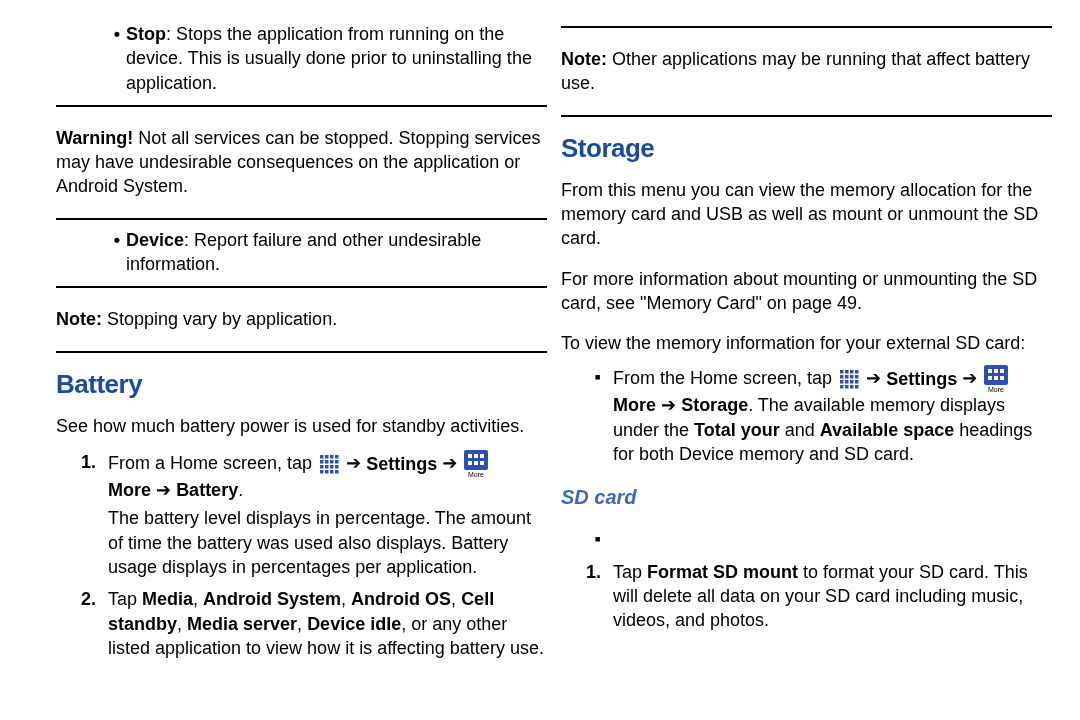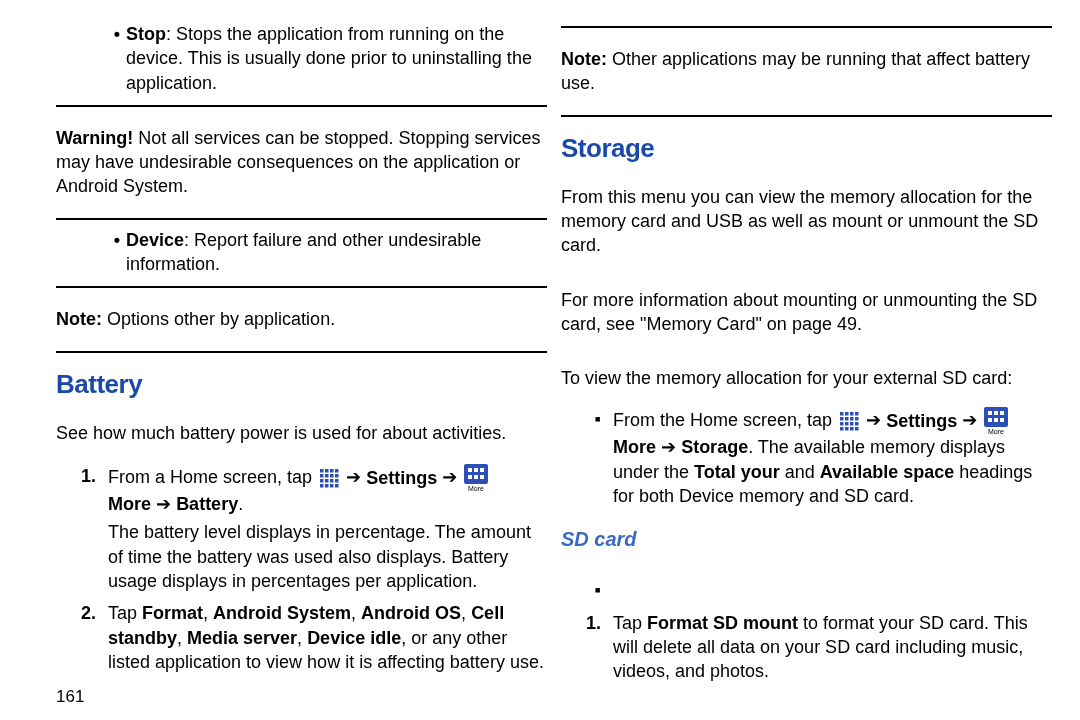--- a/index.html
+++ b/index.html
@@ -36,23 +36,23 @@
     font-weight: 700;
     font-size: 26px;
     margin: 8px 0 4px 0;
     letter-spacing: -0.5px;
   }
   .h-blue-italic {
     color: #3a69c2;
     font-weight: 700;
     font-style: italic;
     font-size: 20px;
-    margin: 14px 0 21px 0;
-  }
-  .para { margin: 15px 0; }
+    margin: 14px 0 12px 0;
+  }
+  .para { margin: 8px 0; }
   .b { font-weight: 700; }
   .bullet-row { display: flex; margin: 2px 0 4px 0; }
   .bullet-mark { width: 18px; text-align: center; font-weight: 700; }
   .bullet-body { flex: 1; }
   .num-row { display: flex; margin: 4px 0; }
   .num-mark { width: 40px; text-align: right; font-weight: 700; padding-right: 12px; }
   .num-body { flex: 1; }
   .note-block { margin: 13px 0; }
   .indent-body { padding-left: 52px; }
   .pagenum {
@@ -107,26 +107,26 @@
       <div class="bullet-row">
         <div class="bullet-mark">•</div>
         <div class="bullet-body">
           <span class="b">Device</span><span>: Report failure and other undesirable information.</span>
         </div>
       </div>
     </div>
 
     <hr class="rule">
     <div class="note-block">
-      <span class="b">Note:</span><span> Options other by application.</span>
+      <span class="b">Note:</span><span> Stopping vary by application.</span>
     </div>
     <hr class="rule">
 
     <div class="h-blue">Battery</div>
-    <div class="para">See how much battery power is used for about activities.</div>
+    <div class="para">See how much battery power is used for standby activities.</div>
 
     <div class="num-row">
       <div class="num-mark">1.</div>
       <div class="num-body">
         <span>From a Home screen, tap </span>
         <span class="icon-apps">
           <svg width="20" height="20" viewBox="0 0 20 20">
               <rect x="0" y="0" width="20" height="20" fill="#fff"></rect>
             <g fill="#2b4fb5">
               <rect x="1" y="1" width="3.5" height="3.5"></rect>
@@ -170,41 +170,40 @@
         <span> ➔ </span>
         <span class="b">Battery</span><span>.</span>
         <div style="height:4px"></div>
         <span>The battery level displays in percentage. The amount of time the battery was used also displays. Battery usage displays in percentages per application.</span>
       </div>
     </div>
 
     <div class="num-row">
       <div class="num-mark">2.</div>
       <div class="num-body">
-        <span>Tap </span><span class="b">Format</span><span>, </span><span class="b">Android System</span><span>, </span><span class="b">Android OS</span><span>, </span><span class="b">Cell standby</span><span>, </span><span class="b">Media server</span><span>, </span><span class="b">Device idle</span><span>, or any other listed application to view how it is affecting battery use.</span>
-      </div>
-    </div>
-
-    <div class="pagenum">161</div>
+        <span>Tap </span><span class="b">Media</span><span>, </span><span class="b">Android System</span><span>, </span><span class="b">Android OS</span><span>, </span><span class="b">Cell standby</span><span>, </span><span class="b">Media server</span><span>, </span><span class="b">Device idle</span><span>, or any other listed application to view how it is affecting battery use.</span>
+      </div>
+    </div>
+
   </div>
 
   <div class="col right">
 
     <hr class="rule">
     <div class="note-block">
       <span class="b">Note:</span><span> Other applications may be running that affect battery use.</span>
     </div>
     <hr class="rule">
 
     <div class="h-blue">Storage</div>
     <div class="para">From this menu you can view the memory allocation for the memory card and USB as well as mount or unmount the SD card.</div>
     <div class="para">
       <span>For more information about mounting or unmounting the SD card, see </span><span>"Memory Card"</span><span> on page 49.</span>
     </div>
-    <div class="para">To view the memory allocation for your external SD card:</div>
+    <div class="para">To view the memory information for your external SD card:</div>
 
     <div class="num-row" style="margin-top:2px;">
       <div class="num-mark" style="font-weight:400;">▪</div>
       <div class="num-body">
         <span>From the Home screen, tap </span>
         <span class="icon-apps">
           <svg width="20" height="20" viewBox="0 0 20 20">
             <g fill="#2b4fb5">
               <rect x="1" y="1" width="3.5" height="3.5"></rect>
                 <rect x="6" y="1" width="3.5" height="3.5"></rect>

